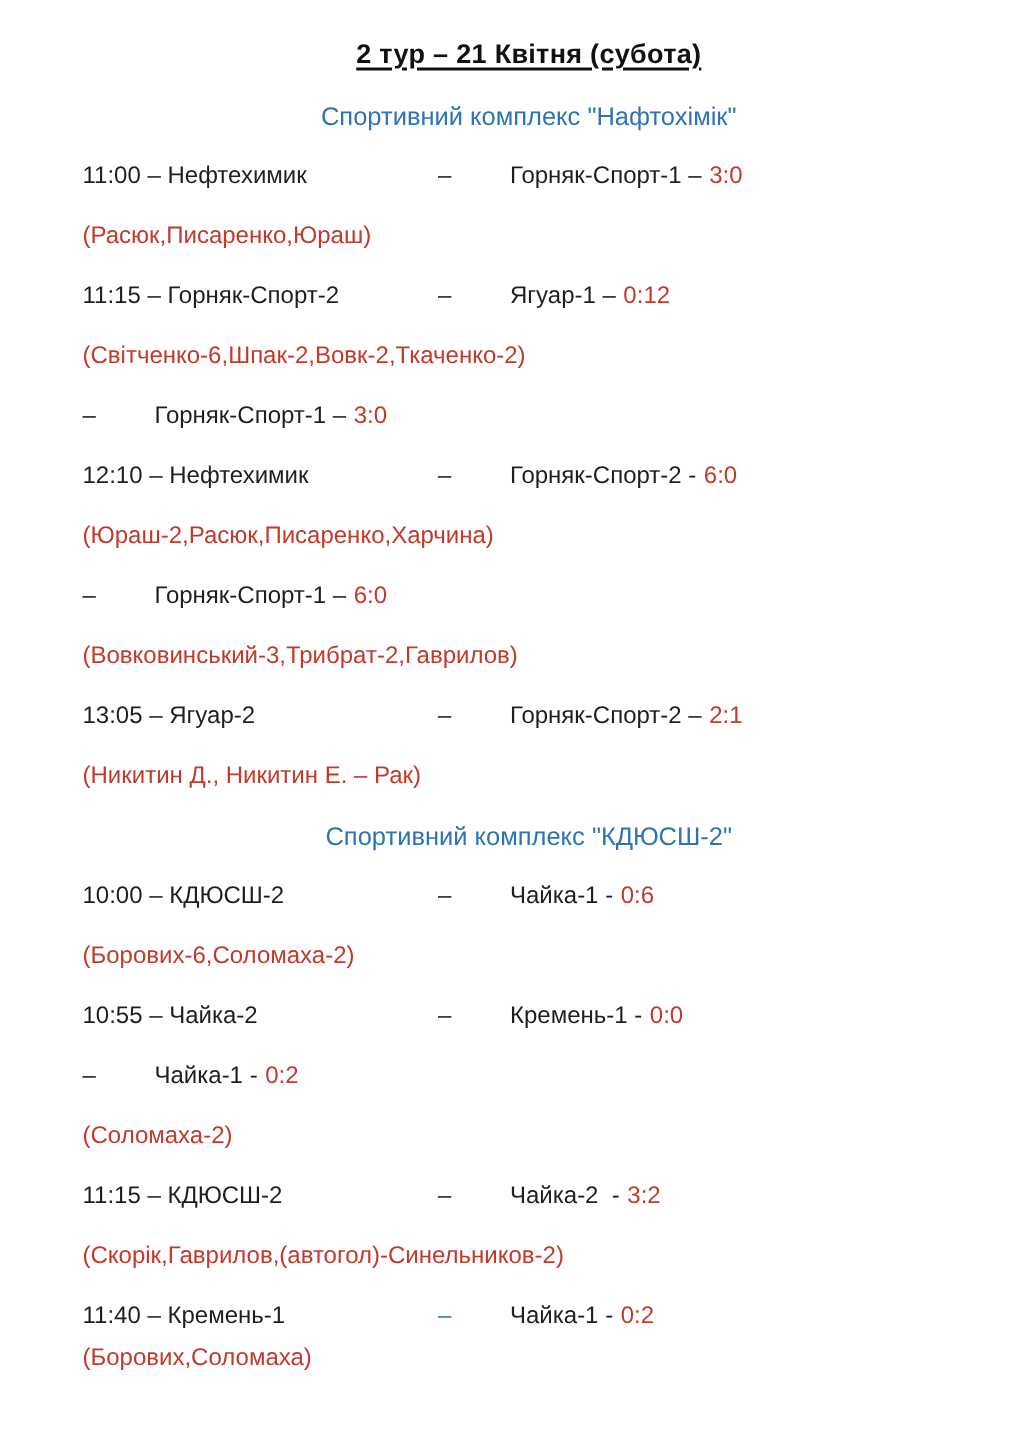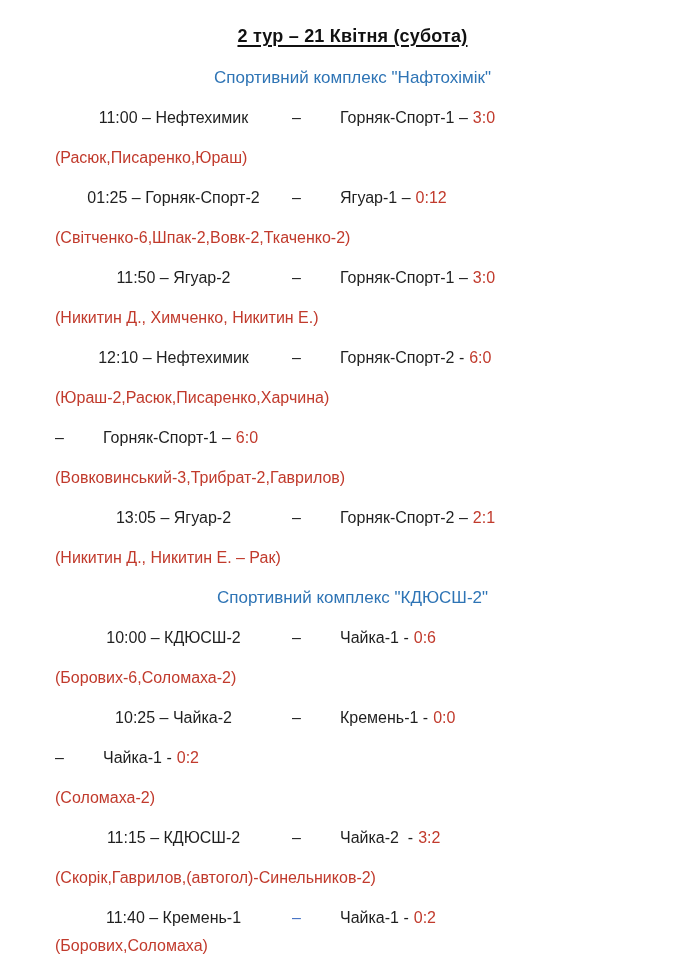--- a/index.html
+++ b/index.html
@@ -48,21 +48,20 @@
     line-height: 20px;
     margin-bottom: 20px;
     color: var(--text, #1f1f1f);
   }
   .match-row.tight {
     margin-bottom: 8px;
   }
   .m-left {
     flex: 0 0 237px;
     white-space: nowrap;
-    text-align: center;
   }
   .m-dash {
     flex: 0 0 48px;
     white-space: nowrap;
   }
   .m-dash.blue {
     color: var(--blue-dash, #4472c4);
   }
   .m-right {
     white-space: pre;
@@ -91,36 +90,34 @@
   <div class="match-row">
     <span class="m-left">11:00 – Нефтехимик</span>
     <span class="m-dash">–</span>
     <span class="m-right">Горняк-Спорт-1 –</span>
     <span class="m-score">3:0</span>
   </div>
 
   <div class="scorers">(Расюк,Писаренко,Юраш)</div>
 
   <div class="match-row">
-    <span class="m-left">01:25 – Горняк-Спорт-2</span>
+    <span class="m-left">11:15 – Горняк-Спорт-2</span>
     <span class="m-dash">–</span>
     <span class="m-right">Ягуар-1 –</span>
     <span class="m-score">0:12</span>
   </div>
 
   <div class="scorers">(Світченко-6,Шпак-2,Вовк-2,Ткаченко-2)</div>
 
   <div class="match-row">
-    <span class="m-left">11:50 – Ягуар-2</span>
     <span class="m-dash">–</span>
     <span class="m-right">Горняк-Спорт-1 –</span>
     <span class="m-score">3:0</span>
   </div>
 
-  <div class="scorers">(Никитин Д., Химченко, Никитин Е.)</div>
 
   <div class="match-row">
     <span class="m-left">12:10 – Нефтехимик</span>
     <span class="m-dash">–</span>
     <span class="m-right">Горняк-Спорт-2 -</span>
     <span class="m-score">6:0</span>
   </div>
 
   <div class="scorers">(Юраш-2,Расюк,Писаренко,Харчина)</div>
 
@@ -149,21 +146,21 @@
   <div class="match-row">
     <span class="m-left">10:00 – КДЮСШ-2</span>
     <span class="m-dash">–</span>
     <span class="m-right">Чайка-1 -</span>
     <span class="m-score">0:6</span>
   </div>
 
   <div class="scorers">(Борових-6,Соломаха-2)</div>
 
   <div class="match-row">
-    <span class="m-left">10:25 – Чайка-2</span>
+    <span class="m-left">10:55 – Чайка-2</span>
     <span class="m-dash">–</span>
     <span class="m-right">Кремень-1 -</span>
     <span class="m-score">0:0</span>
   </div>
 
   <div class="match-row">
     <span class="m-dash">–</span>
     <span class="m-right">Чайка-1 -</span>
     <span class="m-score">0:2</span>
   </div>

